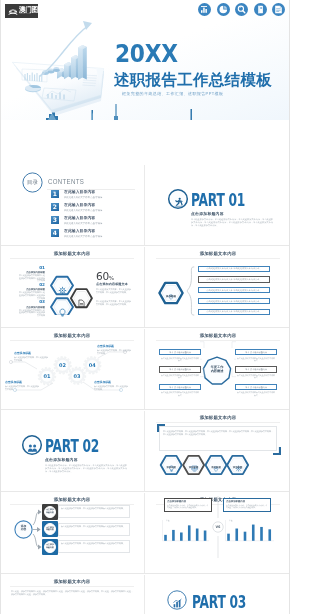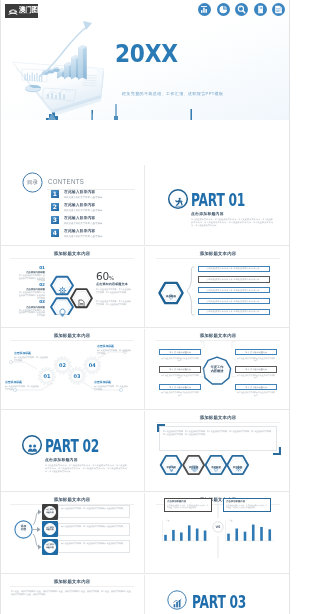--- a/index.html
+++ b/index.html
@@ -237,20 +237,21 @@
             <path d="M5.8,0.8 l2,2 h-2 z" fill="#b9d6ec"></path>
             <g fill="#3b85c1">
               <rect x="2.2" y="3.6" width="4.4" height=".5"></rect>
               <rect x="2.2" y="4.9" width="4.4" height=".5"></rect>
               <rect x="2.2" y="6.2" width="3" height=".5"></rect>
             </g>
           </svg>
         </div>
       </div>
       <div class="hero-year">20XX</div>
+      <div class="hero-title">述职报告工作总结模板</div>
       <div class="hero-sub">框架完整的年终总结、工作汇报、述职报告PPT模板</div>
     </div>
     <div class="grid">
       <div class="row" style="top:0px">
         <div class="cell l">
           <svg style="position:absolute;left:21px;top:8px" width="21" height="21" viewBox="0 0 21 21">
             <circle cx="10.5" cy="10.5" r="9.6" fill="#fff" stroke="#2f6ea4" stroke-width=".9"></circle>
           </svg>
           <div style="position:absolute;left:21px;top:14.8px;width:21px;text-align:center;font-size:5.4px;line-height:6px;color:#50606f;letter-spacing:.1px;font-weight:400">目录</div>
           <div style="position:absolute;left:46.5px;top:14px;font-size:6.4px;line-height:7px;color:#7b8791;letter-spacing:.35px;font-weight:400;transform:scaleX(.95);transform-origin:left top">CONTENTS</div>

